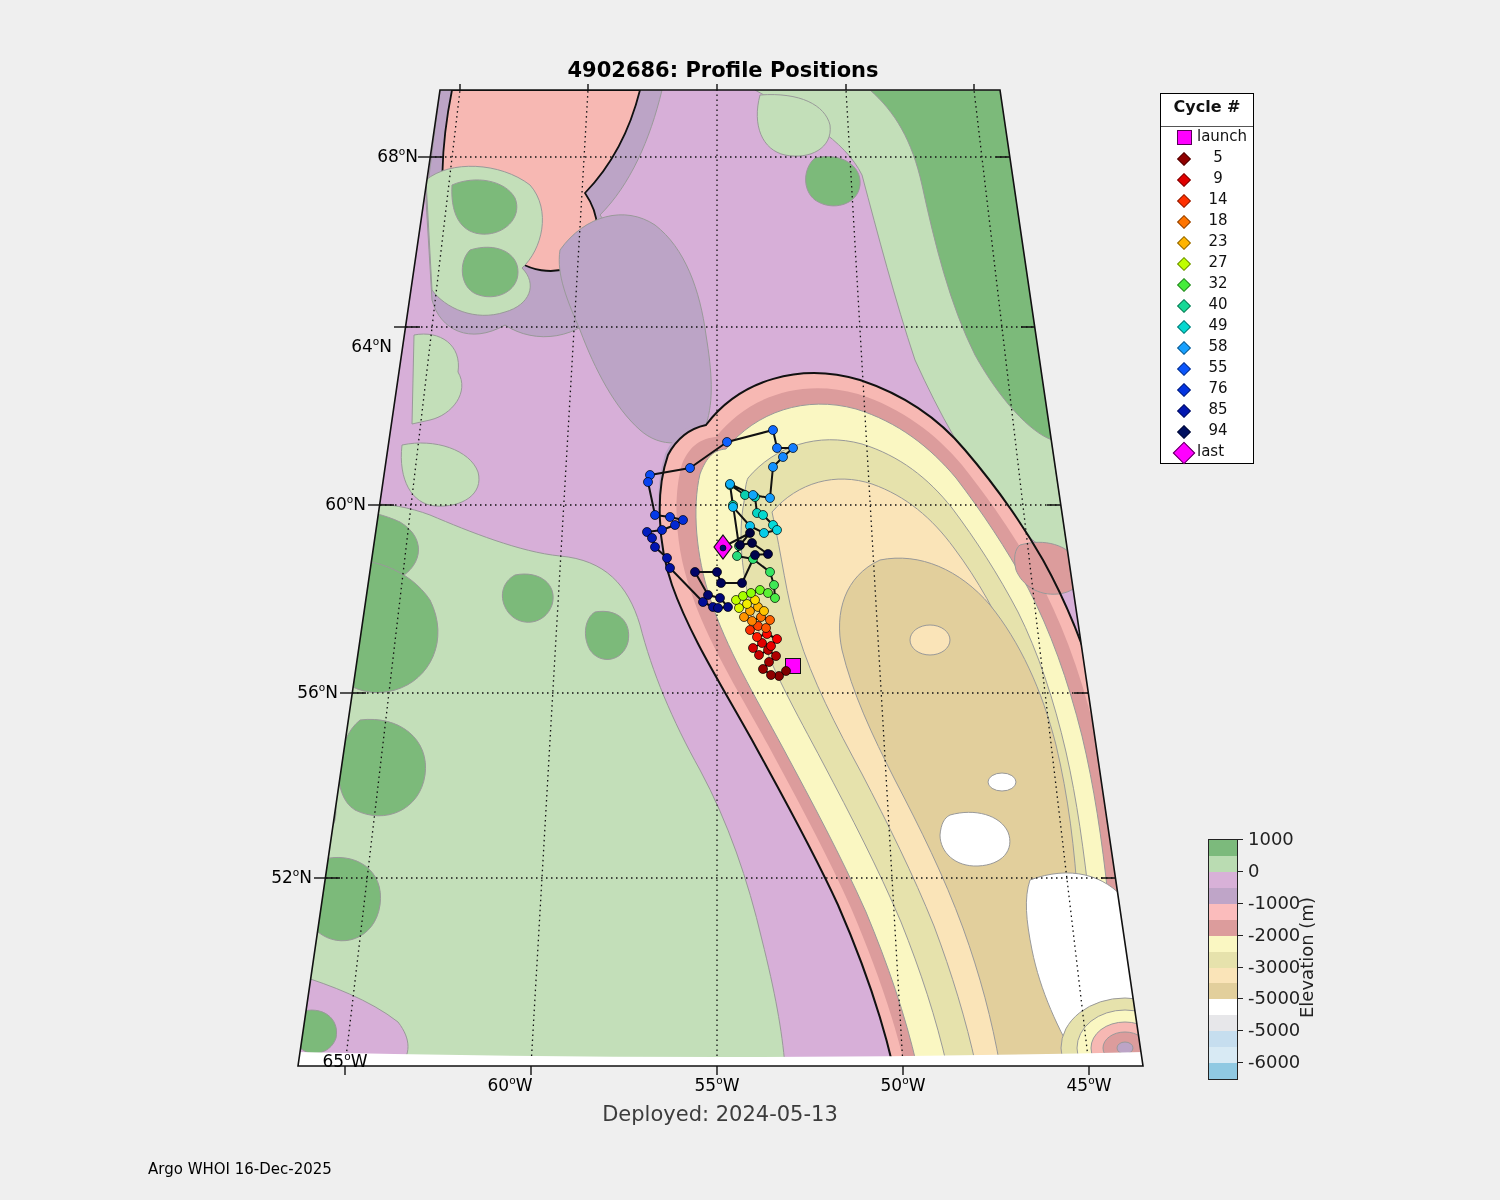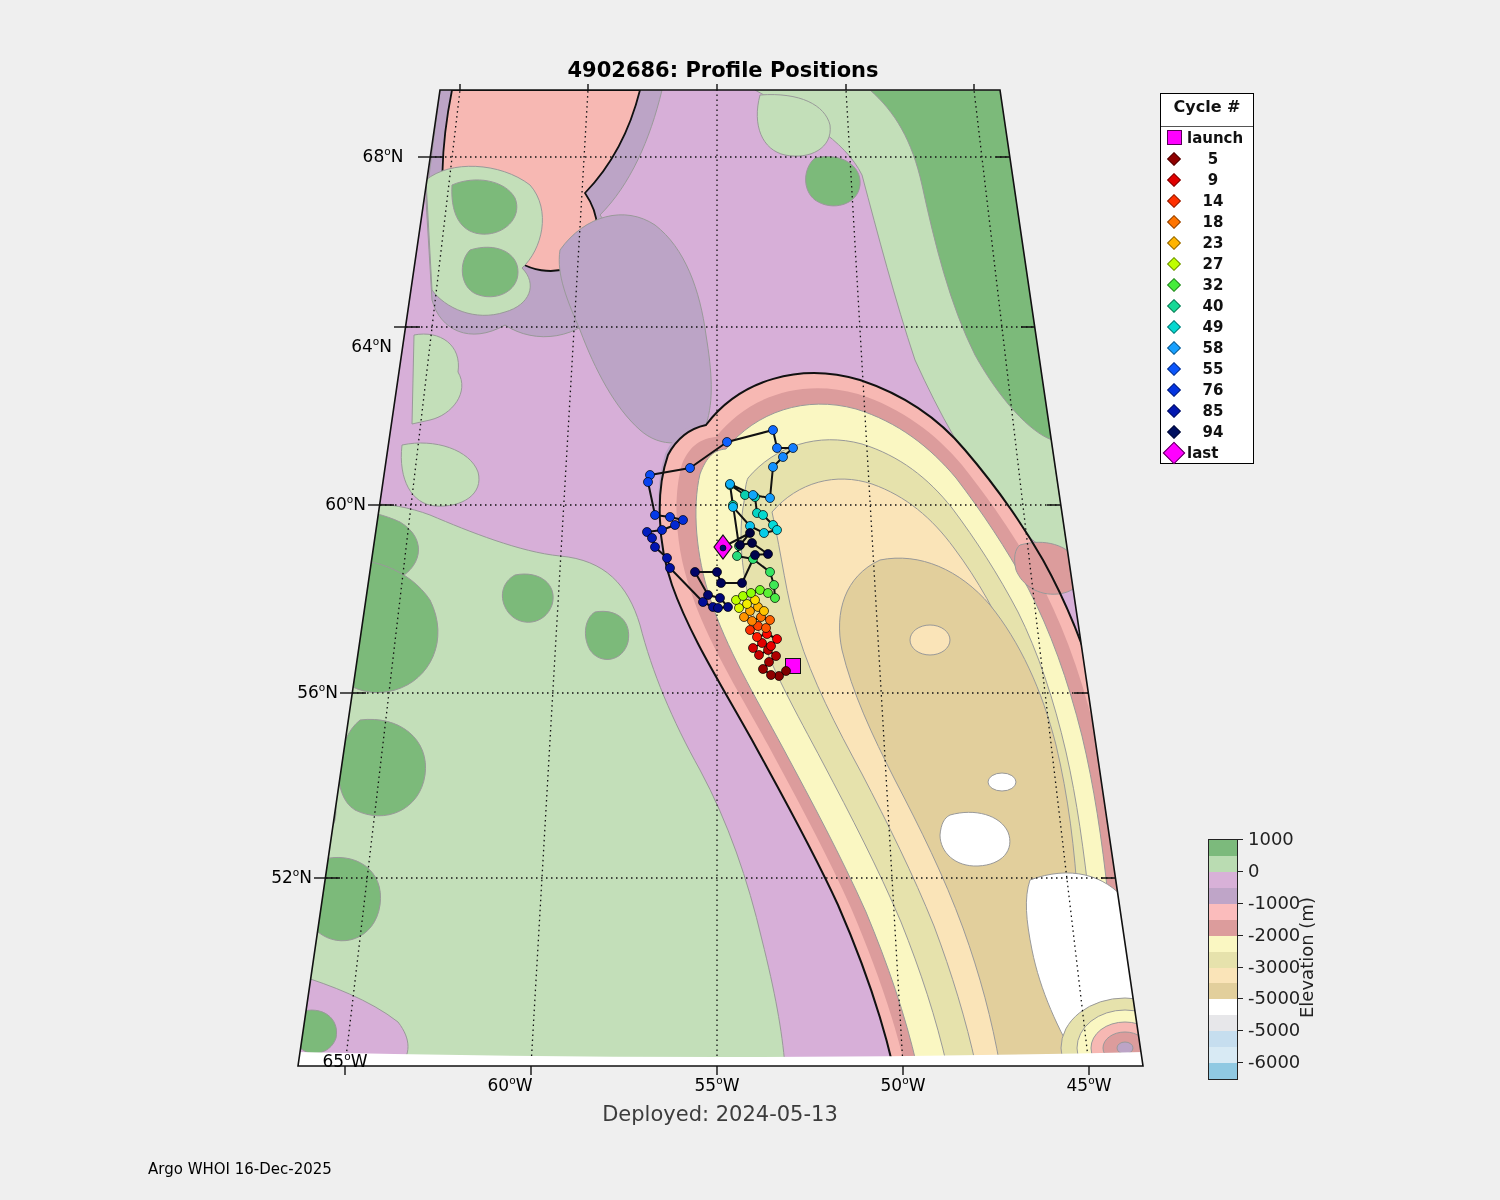--- a/index.html
+++ b/index.html
@@ -29,21 +29,21 @@
   }
   
   .legend{
     position:absolute;left:1160px;top:93px;width:94px;
     background:#fff;border:1.3px solid #000;box-sizing:border-box;
   }
   .legend-title{
     text-align:center;font-weight:bold;font-size:16px;padding:3px 0 10px 0;
     border-bottom:1px solid #555;
   }
-  .legend-row{display:flex;align-items:center;height:21px;padding-left:4px;font-weight:bold;}
+  .legend-row{display:flex;height:21px;padding-left:14px;}
   .legend-swatch-box{width:18px;display:flex;justify-content:center;align-items:center;}
   .sq{width:13px;height:13px;border:1px solid #550055;}
   .di{width:8px;height:8px;transform:rotate(45deg);border:1px solid rgba(0,0,0,.45);}
   .dib{width:14px;height:14px;transform:rotate(45deg);border:1px solid #550055;}
   .legend-label-num{flex:1;text-align:center;font-size:15px;padding-right:10px;}
   .legend-label-txt{margin-left:4px;font-size:15px;}
   
   .cbar{
     position:absolute;left:1208px;top:839px;width:28px;height:239px;
     display:flex;flex-direction:column;border:1.2px solid #222;box-sizing:content-box;
@@ -282,21 +282,21 @@
     <line x1="460" y1="84" x2="460" y2="90"></line>
     <line x1="588" y1="84" x2="588" y2="90"></line>
     <line x1="717" y1="84" x2="717" y2="90"></line>
     <line x1="846" y1="84" x2="846" y2="90"></line>
     <line x1="974" y1="84" x2="974" y2="90"></line>
   </g>
 </svg>
 
 <div class="fig-title">4902686: Profile Positions</div>
 
-<div class="lat-label" style="left:348px;top:145px;text-align:center;"><span>68</span><sup>o</sup><span>N</span></div>
+<div class="lat-label" style="left:348px;top:145px;"><span>68</span><sup>o</sup><span>N</span></div>
 <div class="lat-label" style="left:322px;top:315px;margin-top:20px;"><span>64</span><sup>o</sup><span>N</span></div>
 <div class="lat-label" style="left:296px;top:493px;"><span>60</span><sup>o</sup><span>N</span></div>
 <div class="lat-label" style="left:268px;top:681px;"><span>56</span><sup>o</sup><span>N</span></div>
 <div class="lat-label" style="left:242px;top:866px;"><span>52</span><sup>o</sup><span>N</span></div>
 
 <div class="lon-label" style="left:300px;top:1050px;"><span>65</span><sup>o</sup><span>W</span></div>
 <div class="lon-label" style="left:465px;top:1074px;"><span>60</span><sup>o</sup><span>W</span></div>
 <div class="lon-label" style="left:672px;top:1074px;"><span>55</span><sup>o</sup><span>W</span></div>
 <div class="lon-label" style="left:858px;top:1074px;"><span>50</span><sup>o</sup><span>W</span></div>
 <div class="lon-label" style="left:1044px;top:1074px;"><span>45</span><sup>o</sup><span>W</span></div>

